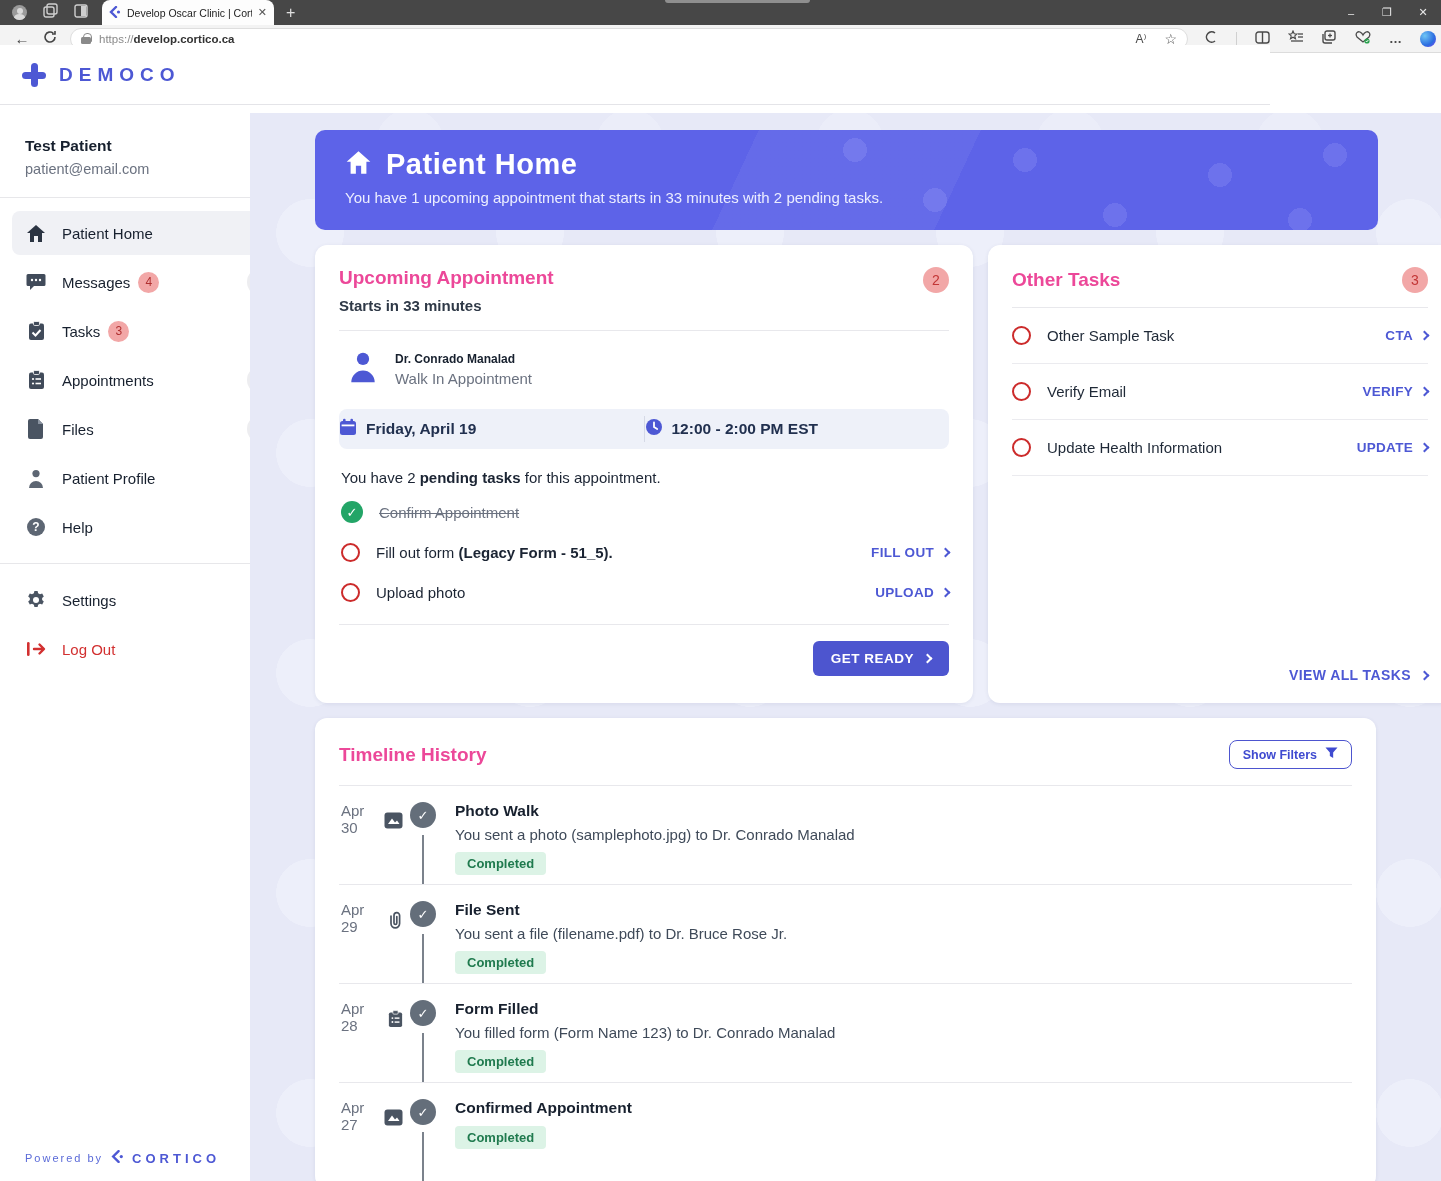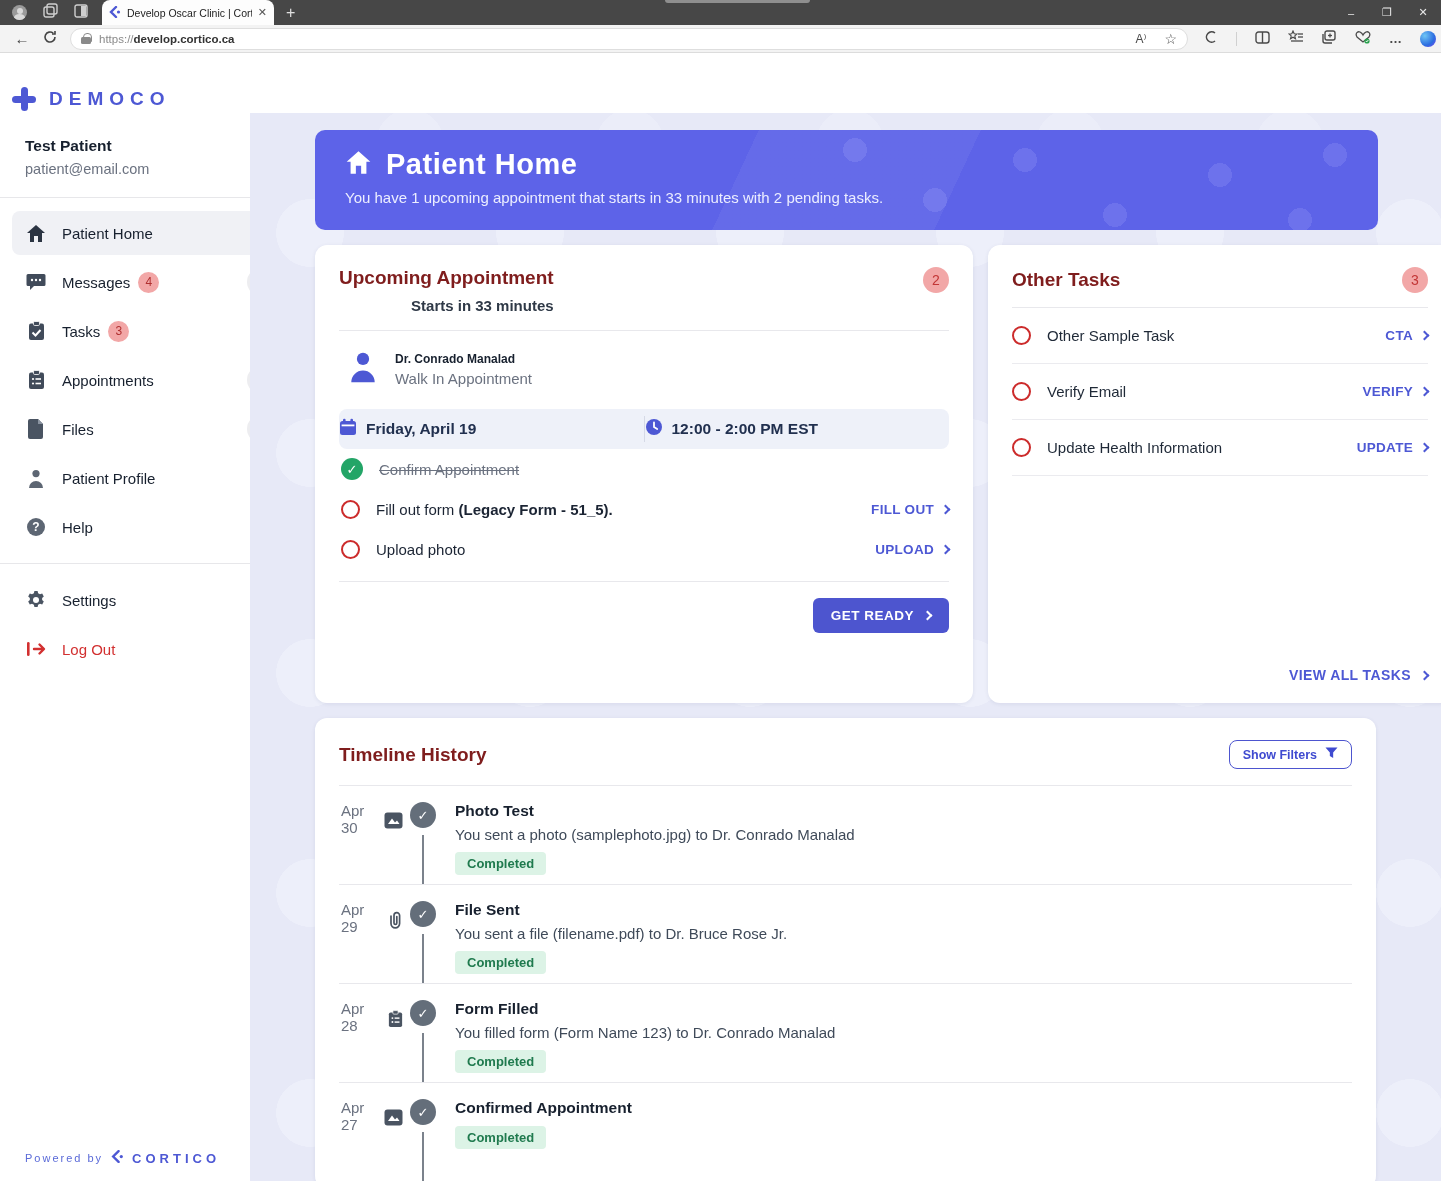--- a/index.html
+++ b/index.html
@@ -26,21 +26,21 @@
   .lock-icon::before { content:""; position:absolute; left:1.5px; top:0; width:7px; height:7px; border:1.5px solid #8a8a8a; border-radius:4px 4px 0 0; }
   .lock-icon::after { content:""; position:absolute; left:0; top:4.5px; width:10px; height:7px; background:#8a8a8a; border-radius:1.5px; }
   .url-text { font-size:11.5px; color:#333; }
   .url-text .scheme { color:#8a8a8a; }
   .pill-right { margin-left:auto; display:flex; gap:18px; color:#4a4a4a; font-size:12px; align-items:center; }
   .bar-icons { display:flex; align-items:center; gap:18px; margin-left:16px; color:#4a4a4a; font-size:13px; }
   .vdiv { width:1px; height:14px; background:#d0d0d0; }
   .copilot { width:16px; height:16px; border-radius:50%; background:radial-gradient(circle at 30% 30%,#6ec6f5,#2b6de0 60%,#7a3ff0); }
 
   
-  .appheader { position:absolute; left:0; top:69px; width:1270px; height:60px; background:#fff; border-bottom:1px solid #e4e4e8; display:flex; align-items:center; padding-left:12px; }
+  .appheader { position:absolute; left:0; top:45px; width:1270px; height:60px; background:#fff; border-bottom:1px solid #e4e4e8; display:flex; align-items:center; padding-left:22px; }
   .brand { display:flex; align-items:center; gap:13px; }
   .brand-mark { position:relative; width:24px; height:24px; }
   .brand-mark::before { content:""; position:absolute; left:0; top:9px; width:24px; height:7px; background:var(--accent,#4d58d4); border-radius:4px; }
   .brand-mark::after { content:""; position:absolute; left:9px; top:0; width:7px; height:24px; background:var(--accent,#4d58d4); border-radius:4px; }
   .brand-name { color:var(--accent,#4d58d4); font-size:19px; font-weight:bold; letter-spacing:6px; }
 
   
   .sidebar { position:absolute; left:0; top:113px; width:301px; height:1068px; background:#fff; border-right:1px solid #e0e0e6; }
   .userblock { padding:24px 25px 20px 25px; border-bottom:1px solid #e7e7ea; }
   .user-name { font-size:15.5px; font-weight:bold; }
@@ -72,26 +72,26 @@
       radial-gradient(circle 12px at 905px 45px,#6d72ec 99%,transparent),radial-gradient(circle 12px at 985px 90px,#6d72ec 99%,transparent),
       radial-gradient(circle 12px at 1020px 25px,#6d72ec 99%,transparent);
     color:#fff; padding:18px 30px; }
   .banner-title-row { display:flex; align-items:center; gap:14px; }
   .banner-title { font-size:29px; font-weight:bold; letter-spacing:.5px; }
   .banner-sub { font-size:15px; margin-top:8px; color:#eceeff; }
 
   .card { position:absolute; background:#fff; border-radius:12px; box-shadow:0 1px 4px rgba(30,40,90,.08); }
   .card-pad { padding:22px 24px; }
   .card-title-row { display:flex; align-items:flex-start; }
-  .card-title { font-size:19px; font-weight:bold; color:#7f1d1d; }
+  .card-title { font-size:19px; font-weight:bold; color:#ec4899; }
   .count-badge { margin-left:auto; width:26px; height:26px; border-radius:50%; background:var(--badge-bg,#f2a7a7); color:#c23636; font-size:14px; display:flex; align-items:center; justify-content:center; }
 
   
   .upcoming { left:65px; top:132px; width:658px; height:458px; }
-  .starts { font-size:15px; font-weight:bold; color:#2f3947; margin-top:8px;text-align:right; }
+  .starts { font-size:15px; font-weight:bold; color:#2f3947; margin-top:8px; }
   .hline { height:1px; background:#e8e8ec; margin:16px 0; }
   .doctor-row { display:flex; align-items:center; gap:14px; margin:18px 0 20px 6px; }
   .avatar-ic { color:var(--accent,#4d58d4); }
   .doc-name { font-size:12px; font-weight:bold; }
   .doc-type { font-size:15px; color:#6b7280; margin-top:4px; }
   .dt-bar { display:flex; background:#eef1f9; border-radius:8px; height:40px; align-items:center; }
   .dt-half { flex:1; display:flex; align-items:center; justify-content:flex-start; gap:9px; font-size:15.5px; font-weight:bold; color:#21304f; }
   .dt-sep { width:1px; height:26px; background:#d5d9e6; }
   .pending-intro { font-size:15px; margin:20px 0 6px 2px; color:#1b2433; }
   .task-row { display:flex; align-items:center; height:40px; padding-left:2px; }
@@ -364,20 +364,21 @@
       </div>
       <div class="dt-sep"></div>
       <div class="dt-half">
         <span><svg width="18" height="18" viewBox="0 0 18 18">
               <circle cx="9" cy="9" r="8" fill="#4d58d4"></circle>
               <path d="M9 4.5 V9 L12.2 11" stroke="#fff" stroke-width="1.8" fill="none" stroke-linecap="round"></path>
             </svg></span>
         <span>12:00 - 2:00 PM EST</span>
       </div>
     </div>
+    <div class="pending-intro"><span>You have 2 </span><b>pending tasks</b><span> for this appointment.</span></div>
     <div class="task-row">
       <span class="gcircle">✓</span>
       <span class="task-label done">Confirm Appointment</span>
     </div>
     <div class="task-row">
       <span class="rcircle"></span>
       <span class="task-label"><span>Fill out form </span><b>(Legacy Form - 51_5).</b></span>
       <span class="task-action">
           <span>FILL OUT</span>
           <span class="chev"></span>
@@ -454,21 +455,21 @@
         <span class="tl-typeicon"><svg width="19" height="17" viewBox="0 0 19 17">
               <rect x="0.5" y="0.5" width="18" height="16" rx="3" fill="#4a5462"></rect>
               <path d="M4 12 L8 6.5 L11 10.5 L13 8.5 L15.5 12 Z" fill="#fff"></path>
             </svg></span>
       </div>
       <div class="tl-markcol">
         <span class="tl-check">✓</span>
         <span class="tl-line"></span>
       </div>
       <div class="tl-content">
-        <div class="tl-title">Photo Test</div>
+        <div class="tl-title">Photo Walk</div>
         <div class="tl-desc">You sent a photo (samplephoto.jpg) to Dr. Conrado Manalad</div>
         <span class="status-badge">Completed</span>
       </div>
     </div>
 
     <div class="tl-item">
       <div class="tl-datecol">
         <span class="tl-date">Apr 29</span>
         <span class="tl-typeicon"><svg width="15" height="18" viewBox="0 0 15 18">
               <path d="M3 5 V12.5 a4.3 4.3 0 0 0 8.6 0 V4.5 a2.8 2.8 0 0 0 -5.6 0 V12 a1.4 1.4 0 0 0 2.8 0 V5.5" fill="none" stroke="#4a5462" stroke-width="1.7" stroke-linecap="round"></path>

